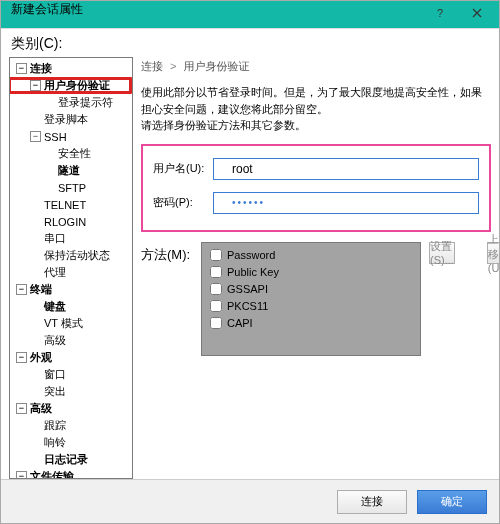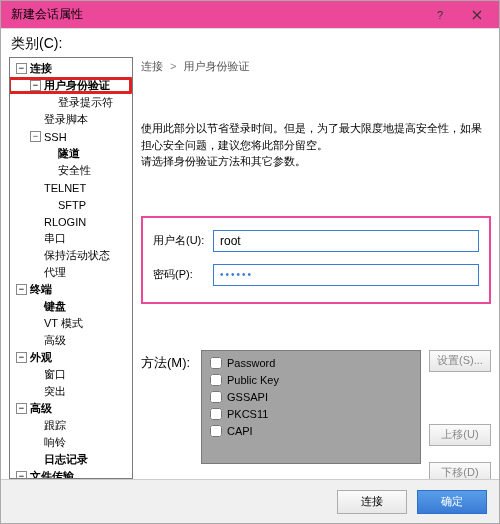--- a/index.html
+++ b/index.html
@@ -13,23 +13,23 @@
     overflow: hidden;
   }
   .window {
     width: 500px; height: 524px;
     background: #fff;
     border: 1px solid #aaa;
     display: flex; flex-direction: column;
   }
   .titlebar {
     height: 28px;
-    background: #ec4899;
+    background: #14b8a6;
     border-bottom: 1px solid #ddd;
-    display: flex; align-items: center;
+    display: flex; 
     padding: 0 4px 0 10px;
     font-size: 12px;
   }
   .titlebar .title { flex: 1; }
   .sysbtn {
     width: 36px; height: 24px;
     display: flex; align-items: center; justify-content: center;
     color: #333;
   }
   .sysbtn svg { display:block; }
@@ -71,21 +71,20 @@
   .tree-item .noexp { width:11px; height:11px; margin-right:3px; display:inline-block; }
   .tree-item.bold { font-weight: 700; }
   .pad1 { padding-left: 6px; }
   .pad2 { padding-left: 20px; }
   .pad3 { padding-left: 34px; }
   .hl-red-inner { position:absolute; left:-1px; top:-1px; right:-1px; bottom:-1px; border:2px solid #d22; pointer-events:none;}
   
   .right-pane {
     flex: 1; display: flex; flex-direction: column;
     padding-top: 2px;
-    gap: 36px;
   }
   .crumb {
     color: #555;
     font-size: 11px;
     margin-bottom: 10px;
   }
   .crumb .sep { margin: 0 4px; color:#888;}
   .desc {
     font-size: 11px;
     line-height: 1.5;
@@ -101,21 +100,21 @@
     margin-bottom: 12px;
   }
   .form-row label {
     width: 60px;
     font-size:11px;
   }
   .textfield {
     flex:1;
     height: 22px;
     border:1px solid #3a7bd5;
-    padding: 0 6px;
+    padding: 0 18px;
     font-size: 12px;
     font-family: Tahoma, sans-serif;
     outline:none;
     background:#fff;
   }
   .textfield.pwd { letter-spacing: 2px; color:#3a7bd5; font-size:10px; font-family:Arial;}
   .method-row { display:flex; align-items:flex-start; }
   .method-row .lbl { width:60px; font-size:13px; padding-top:4px; }
   .method-list {
     flex:1;
@@ -125,21 +124,21 @@
     height: 114px;
   }
   .method-list .cb {
     display:flex; align-items:center;
     height: 17px;
     font-size:11px;
   }
   .method-list .cb input { margin-right:5px; width:12px; height:12px; }
   .side-btns {
     width: 70px;
-    display:flex; flex-direction:column;
+    display:flex; flex-direction:row;
     gap: 16px;
     padding-left: 8px;
   }
   .btn {
     height: 22px;
     font-size: 11px;
     border:1px solid #adadad;
     background: linear-gradient(#fbfbfb,#e7e7e7);
     display:flex; align-items:center; justify-content:center;
   }
@@ -193,35 +192,35 @@
           <span>登录提示符</span>
         </div>
         <div class="tree-item pad2">
           <span class="noexp"></span>
           <span>登录脚本</span>
         </div>
         <div class="tree-item pad2">
           <span class="exp">−</span>
           <span>SSH</span>
         </div>
+        <div class="tree-item pad3">
+          <span class="noexp"></span>
+          <span>安全性</span>
+        </div>
         <div class="tree-item pad3 bold">
           <span class="noexp"></span>
           <span>隧道</span>
         </div>
         <div class="tree-item pad3">
           <span class="noexp"></span>
-          <span>安全性</span>
+          <span>SFTP</span>
         </div>
         <div class="tree-item pad2">
           <span class="noexp"></span>
           <span>TELNET</span>
-        </div>
-        <div class="tree-item pad3">
-          <span class="noexp"></span>
-          <span>SFTP</span>
         </div>
         <div class="tree-item pad2">
           <span class="noexp"></span>
           <span>RLOGIN</span>
         </div>
         <div class="tree-item pad2">
           <span class="noexp"></span>
           <span>串口</span>
         </div>
         <div class="tree-item pad2">

